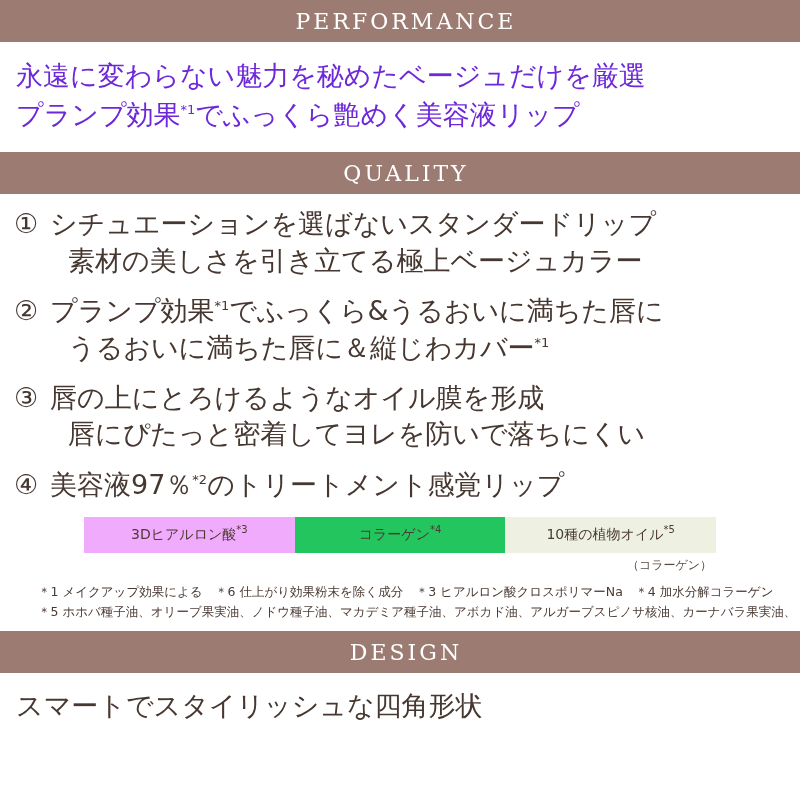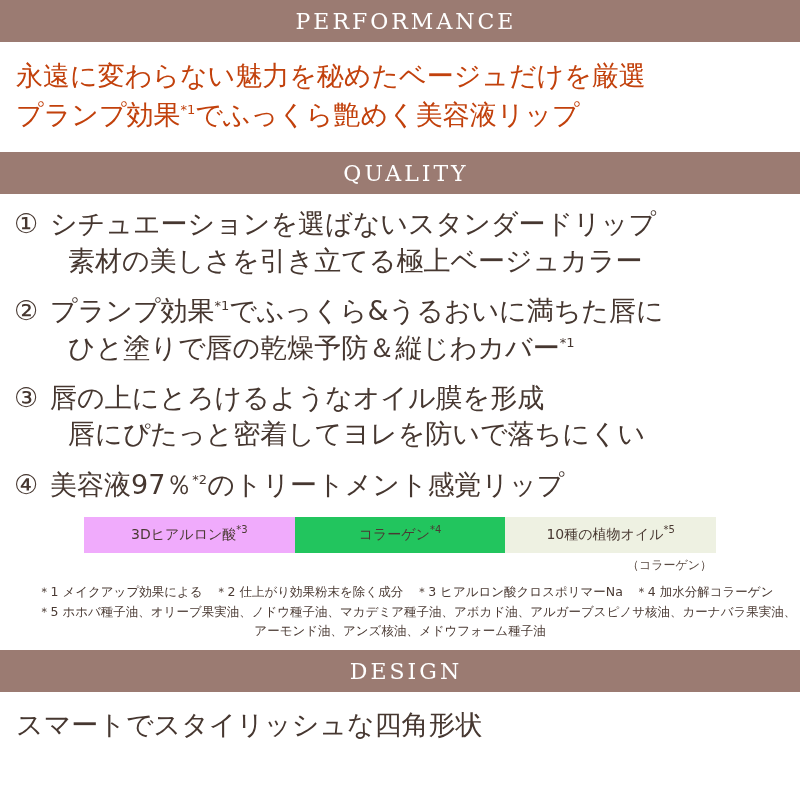--- a/index.html
+++ b/index.html
@@ -40,21 +40,21 @@
     font-family: "DejaVu Serif", "Liberation Serif", serif;
   }
 
   
   .perf-body {
     padding: 14px 16px 18px 16px;
   }
   .perf-line {
     font-size: 27px;
     line-height: 1.45;
-    color: #c2410c;
+    color: #6d28d9;
     letter-spacing: 0px;
     white-space: nowrap;
   }
   sup {
     font-size: 13px;
     vertical-align: super;
     line-height: 0;
   }
 
   
@@ -158,21 +158,21 @@
       <div class="q-text">
         <span>シチュエーションを選ばないスタンダードリップ</span>
         <span class="l2">素材の美しさを引き立てる極上ベージュカラー</span>
       </div>
     </div>
 
     <div class="q-item">
       <div class="q-num">②</div>
       <div class="q-text">
         <span>プランプ効果</span><sup>*1</sup><span>でふっくら&amp;うるおいに満ちた唇に</span>
-        <span class="l2"><span>ひと塗りで唇の乾燥予防＆縦じわカバー</span><sup>*1</sup></span>
+        <span class="l2"><span>うるおいに満ちた唇に＆縦じわカバー</span><sup>*1</sup></span>
       </div>
     </div>
 
     <div class="q-item">
       <div class="q-num">③</div>
       <div class="q-text">
         <span>唇の上にとろけるようなオイル膜を形成</span>
         <span class="l2">唇にぴたっと密着してヨレを防いで落ちにくい</span>
       </div>
     </div>
@@ -191,23 +191,22 @@
       <div class="chip chip-2">
         <span>コラーゲン</span><sup>*4</sup>
       </div>
       <div class="chip chip-3">
         <span>10種の植物オイル</span><sup>*5</sup>
       </div>
     </div>
     <div class="chips-note">（コラーゲン）</div>
 
     <div class="footnotes">
-      <div class="fn-row">＊1 メイクアップ効果による　＊2 仕上がり効果粉末を除く成分　＊3 ヒアルロン酸クロスポリマーNa　＊4 加水分解コラーゲン</div>
+      <div class="fn-row">＊1 メイクアップ効果による　＊6 仕上がり効果粉末を除く成分　＊3 ヒアルロン酸クロスポリマーNa　＊4 加水分解コラーゲン</div>
       <div class="fn-row">＊5 ホホバ種子油、オリーブ果実油、ノドウ種子油、マカデミア種子油、アボカド油、アルガーブスピノサ核油、カーナバラ果実油、</div>
-      <div class="fn-row">アーモンド油、アンズ核油、メドウフォーム種子油</div>
     </div>
   </div>
 
   <div class="band">
     <span class="band-title">DESIGN</span>
   </div>
   <div class="design-body">
     <div class="design-line">スマートでスタイリッシュな四角形状</div>
   </div>
 

